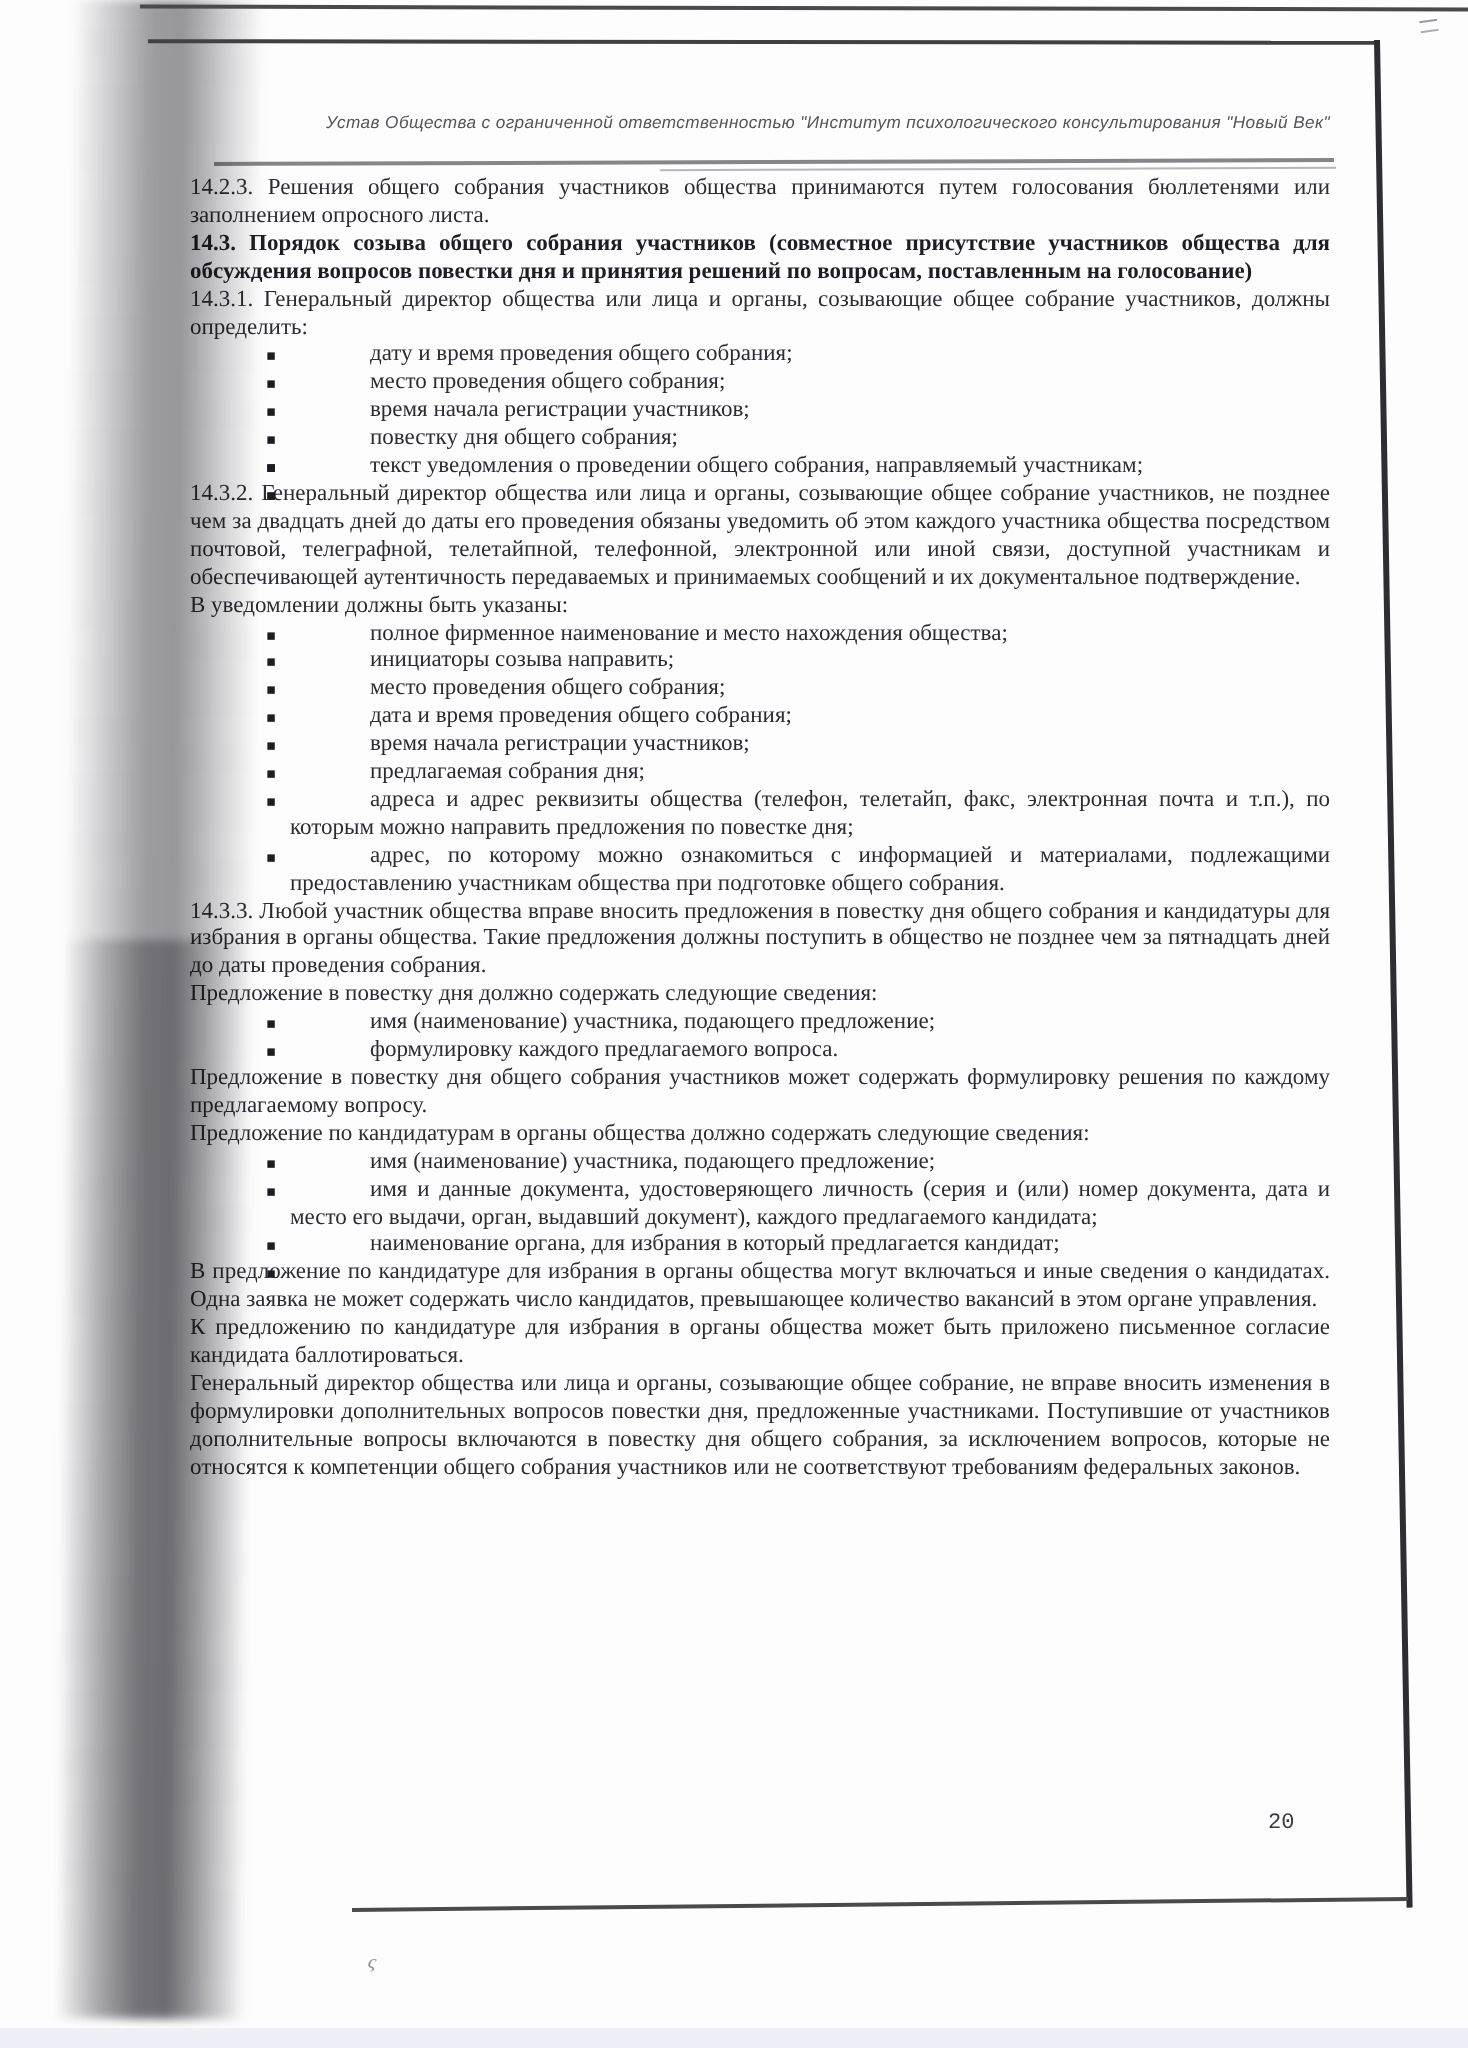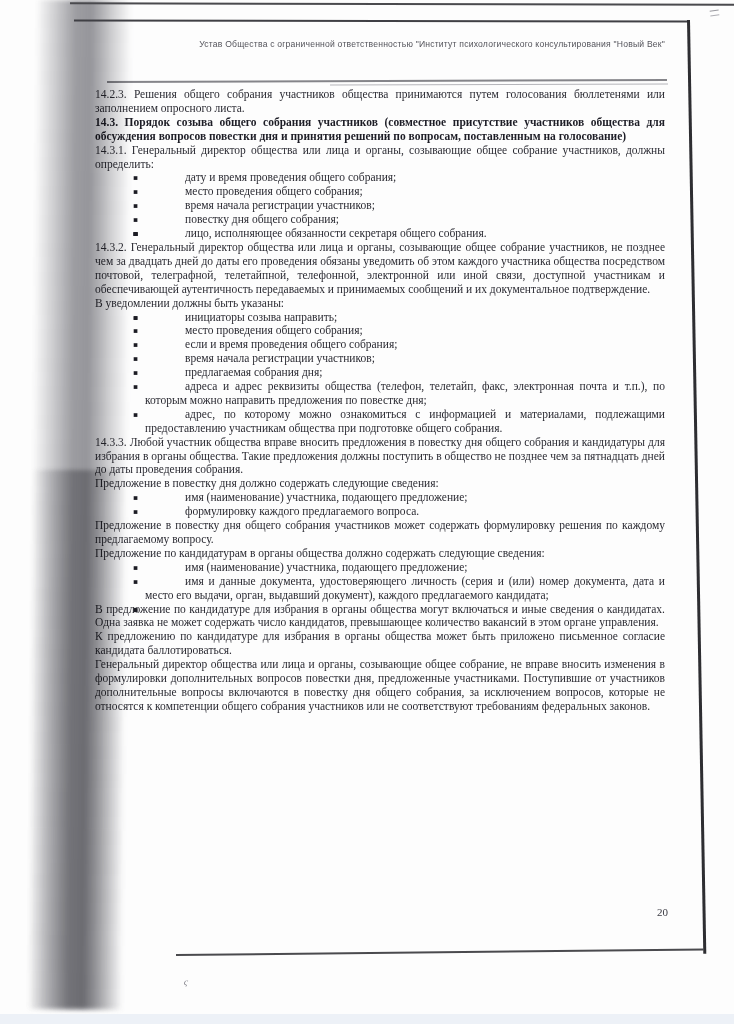--- a/index.html
+++ b/index.html
@@ -65,23 +65,24 @@
     border-top: 1px solid #9a9aa0; border-bottom: 1px solid #aeaeb4;
     transform: rotate(-8deg);
   }
   .pencil-mark {
     position: absolute; left: 184px; top: 976px;
     font-size: 10px; color: #8d8d95; font-style: italic;
     transform: rotate(8deg);
   }
   
   .doc-header {
-    position: absolute; top: 39px; left: 95px; width: 570px;
+    position: absolute; top: 56px; left: 95px; width: 570px;
     text-align: right;
     font-family: "Liberation Sans", sans-serif;
+    font-style: italic;
     font-size: 8.6px;
     letter-spacing: 0.2px;
     color: #54545b;
   }
   .header-rule-a {
     position: absolute; top: 80px; left: 107px; width: 560px; height: 1.5px;
     background: #85858a; transform: rotate(-0.2deg);
   }
   .header-rule-b {
     position: absolute; top: 84px; left: 330px; width: 338px; height: 1px;
@@ -107,21 +108,21 @@
   }
   .bullet-marker {
     position: absolute; left: -12px; top: 0;
     font-size: 7.5px; line-height: 13.9px;
     color: #1c1c24;
     text-indent: 0;
     font-family: "DejaVu Sans", sans-serif;
   }
   .page-number {
     position: absolute; left: 634px; top: 906px; width: 34px;
-    font-size: 11px; color: #3a3a42; text-align: right;
+    font-size: 11px; color: #3a3a42; text-align: left; font-family: Liberation Mono, monospace;
   }
 </style>
 </head>
 <body>
 
 <div class="sheet">
 
   <div class="doc-header">Устав Общества с ограниченной ответственностью "Институт психологического консультирования "Новый Век"</div>
   <div class="header-rule-a"></div>
   <div class="header-rule-b"></div>
@@ -134,34 +135,34 @@
 
     <p>14.3.1. Генеральный директор общества или лица и органы, созывающие общее собрание участников, должны определить:</p>
 
     <ul class="blist">
       <li><span class="bullet-marker">▪</span><span>дату и время проведения общего собрания;</span></li>
       <li><span class="bullet-marker">▪</span><span>место проведения общего собрания;</span></li>
       <li><span class="bullet-marker">▪</span><span>время начала регистрации участников;</span></li>
       <li><span class="bullet-marker">▪</span><span>повестку дня общего собрания;</span></li>
       <li><span class="bullet-marker">▪</span></li>
       <li><span class="bullet-marker">▪</span></li>
-      <li><span class="bullet-marker">▪</span></li>
-      <li><span class="bullet-marker">▪</span></li>
-      <li><span class="bullet-marker">▪</span><span>лицо, исполняющее обязанности секретаря общего собрания.</span></li>
+      <li><span class="bullet-marker">▪</span><span>текст уведомления о проведении общего собрания, направляемый участникам;</span></li>
+      <li><span class="bullet-marker">▪</span></li>
+      <li><span class="bullet-marker">▪</span></li>
     </ul>
 
     <p class="mt3">14.3.2. Генеральный директор общества или лица и органы, созывающие общее собрание участников, не позднее чем за двадцать дней до даты его проведения обязаны уведомить об этом каждого участника общества посредством почтовой, телеграфной, телетайпной, телефонной, электронной или иной связи, доступной участникам и обеспечивающей аутентичность передаваемых и принимаемых сообщений и их документальное подтверждение.</p>
 
     <p>В уведомлении должны быть указаны:</p>
 
     <ul class="blist">
-      <li><span class="bullet-marker">▪</span></li>
+      <li><span class="bullet-marker">▪</span><span>полное фирменное наименование и место нахождения общества;</span></li>
       <li><span class="bullet-marker">▪</span><span>инициаторы созыва направить;</span></li>
       <li><span class="bullet-marker">▪</span><span>место проведения общего собрания;</span></li>
-      <li><span class="bullet-marker">▪</span><span>если и время проведения общего собрания;</span></li>
+      <li><span class="bullet-marker">▪</span><span>дата и время проведения общего собрания;</span></li>
       <li><span class="bullet-marker">▪</span><span>время начала регистрации участников;</span></li>
       <li><span class="bullet-marker">▪</span><span>предлагаемая собрания дня;</span></li>
       <li><span class="bullet-marker">▪</span><span>адреса и адрес реквизиты общества (телефон, телетайп, факс, электронная почта и т.п.), по которым можно направить предложения по повестке дня;</span></li>
       <li><span class="bullet-marker">▪</span><span>адрес, по которому можно ознакомиться с информацией и материалами, подлежащими предоставлению участникам общества при подготовке общего собрания.</span></li>
     </ul>
 
     <p class="mt3">14.3.3. Любой участник общества вправе вносить предложения в повестку дня общего собрания и кандидатуры для избрания в органы общества. Такие предложения должны поступить в общество не позднее чем за пятнадцать дней до даты проведения собрания.</p>
 
     <p>Предложение в повестку дня должно содержать следующие сведения:</p>
 
@@ -170,21 +171,21 @@
       <li><span class="bullet-marker">▪</span><span>формулировку каждого предлагаемого вопроса.</span></li>
     </ul>
 
     <p>Предложение в повестку дня общего собрания участников может содержать формулировку решения по каждому предлагаемому вопросу.</p>
 
     <p>Предложение по кандидатурам в органы общества должно содержать следующие сведения:</p>
 
     <ul class="blist">
       <li><span class="bullet-marker">▪</span><span>имя (наименование) участника, подающего предложение;</span></li>
       <li><span class="bullet-marker">▪</span><span>имя и данные документа, удостоверяющего личность (серия и (или) номер документа, дата и место его выдачи, орган, выдавший документ), каждого предлагаемого кандидата;</span></li>
-      <li><span class="bullet-marker">▪</span></li>
+      <li><span class="bullet-marker">▪</span><span>наименование органа, для избрания в который предлагается кандидат;</span></li>
       <li><span class="bullet-marker">▪</span></li>
     </ul>
 
     <p>В предложение по кандидатуре для избрания в органы общества могут включаться и иные сведения о кандидатах. Одна заявка не может содержать число кандидатов, превышающее количество вакансий в этом органе управления.</p>
 
     <p>К предложению по кандидатуре для избрания в органы общества может быть приложено письменное согласие кандидата баллотироваться.</p>
 
     <p>Генеральный директор общества или лица и органы, созывающие общее собрание, не вправе вносить изменения в формулировки дополнительных вопросов повестки дня, предложенные участниками. Поступившие от участников дополнительные вопросы включаются в повестку дня общего собрания, за исключением вопросов, которые не относятся к компетенции общего собрания участников или не соответствуют требованиям федеральных законов.</p>
 
   </div>

